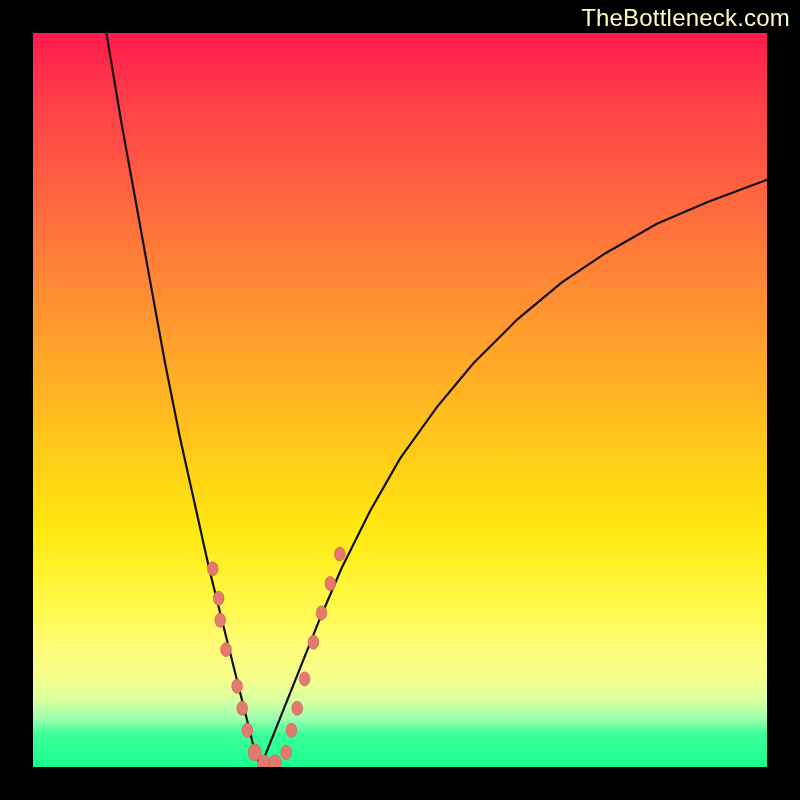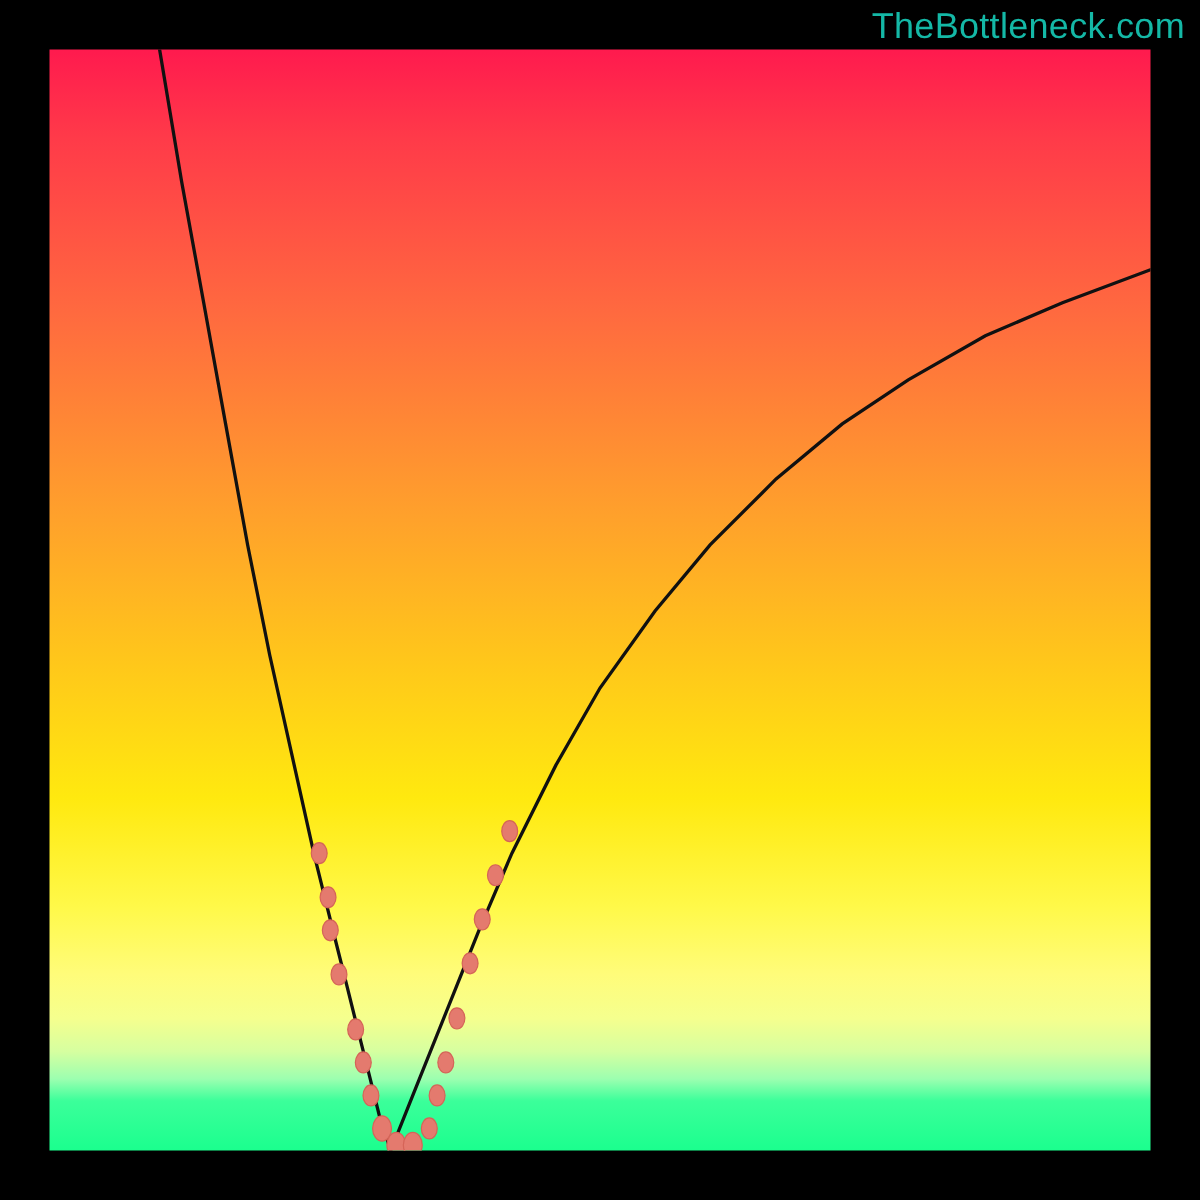--- a/index.html
+++ b/index.html
@@ -40,21 +40,21 @@
       #d6ffa0 91%,
       #9cffb0 93.5%,
       #3bff9a 95.5%,
       #1bff8e 100%
     );
   }
   .watermark {
     position: absolute;
     top: 4px;
     right: 10px;
-    color: #14b8a6;
+    color: #fef9c3;
     font-size: 24px;
     font-weight: 500;
     letter-spacing: 0.2px;
     user-select: none;
   }
   svg.curves {
     position: absolute;
     left: 0;
     top: 0;
     width: 734px;

